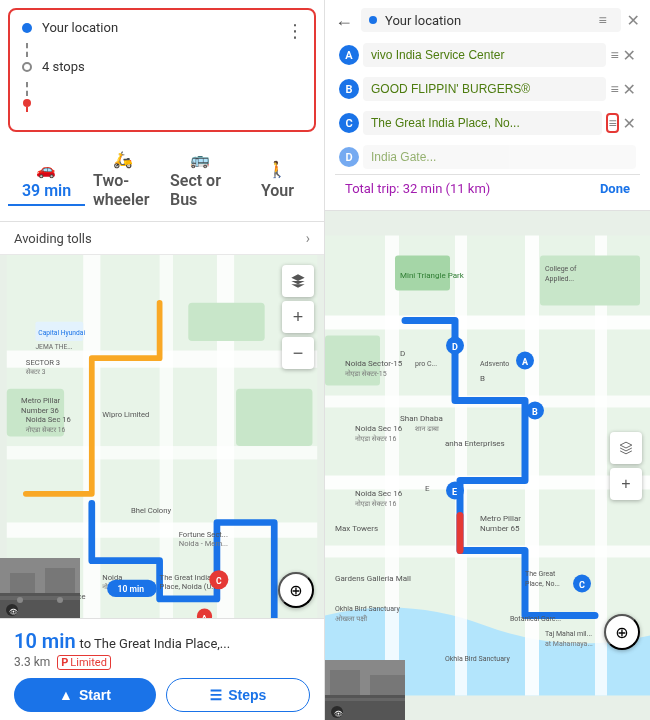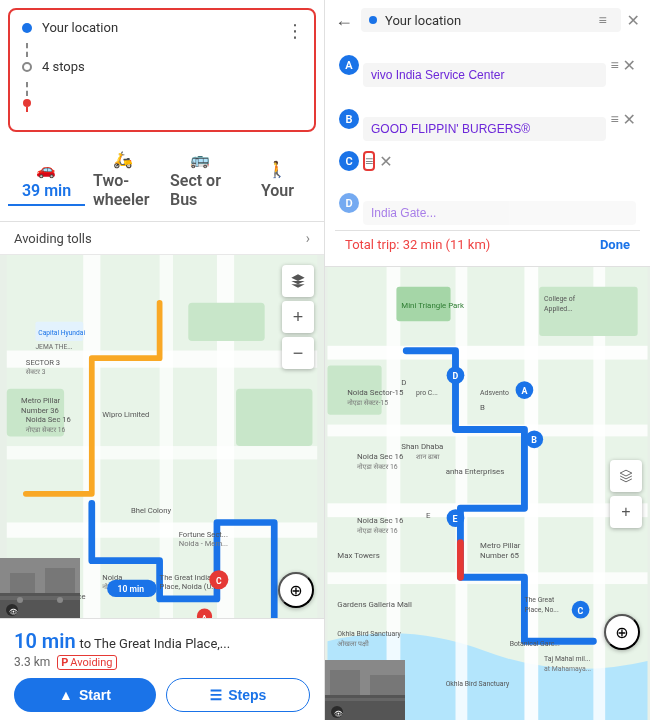--- a/index.html
+++ b/index.html
@@ -331,22 +331,21 @@
     .label-c { background: #1a73e8; }
     .label-d { background: #1a73e8; }
 
     .waypoint-input {
       flex: 1;
       background: #f5f5f5;
       border: none;
       border-radius: 4px;
       padding: 5px 8px;
       font-size: 12px;
-      color: #6d28d9;
-      margin-top: 20px;
+      color: #4d7c0f;
     }
 
     .waypoint-actions {
       display: flex;
       align-items: center;
       gap: 4px;
     }
 
     .wp-hamburger {
       font-size: 14px;
@@ -369,21 +368,21 @@
       display: flex;
       align-items: center;
       justify-content: space-between;
       padding: 6px 10px;
       border-top: 1px solid #e0e0e0;
       background: #fff;
     }
 
     .total-trip-text {
       font-size: 13px;
-      color: #ef4444;
+      color: #a21caf;
     }
 
     .done-btn {
       font-size: 13px;
       color: #1a73e8;
       font-weight: 700;
       cursor: pointer;
     }
 
     .right-map-area {
@@ -567,21 +566,21 @@
 
   <div class="bottom-info">
     <div>
       <span class="bottom-time">10 min</span>
       <span class="bottom-dest"> to The Great India Place,...</span>
     </div>
     <div class="bottom-meta">
       <span>3.3 km</span>
       <span class="limited-badge">
         <span style="color:#e53935;font-weight:700;margin-right:2px">P</span>
-        <span>Avoiding</span>
+        <span>Limited</span>
       </span>
     </div>
     <div class="action-btns">
       <button class="btn-start">
         <span>▲</span>
         <span>Start</span>
       </button>
       <button class="btn-steps">
         <span>☰</span>
         <span>Steps</span>
@@ -617,20 +616,21 @@
       <div class="waypoint-label label-b">B</div>
       <input class="waypoint-input" type="text" value="GOOD FLIPPIN' BURGERS®" style="">
       <div class="waypoint-actions">
         <span class="wp-hamburger">≡</span>
         <span class="wp-close">✕</span>
       </div>
     </div>
 
     <div class="waypoint-row">
       <div class="waypoint-label label-c">C</div>
+      <input class="waypoint-input" type="text" value="The Great India Place, No..." style="">
       <div class="waypoint-actions">
         <span class="wp-hamburger wp-highlighted">≡</span>
         <span class="wp-close">✕</span>
       </div>
     </div>
 
     <div class="waypoint-row" style="opacity:0.6">
       <div class="waypoint-label label-d">D</div>
       <input class="waypoint-input" type="text" value="India Gate..." style="">
     </div>

